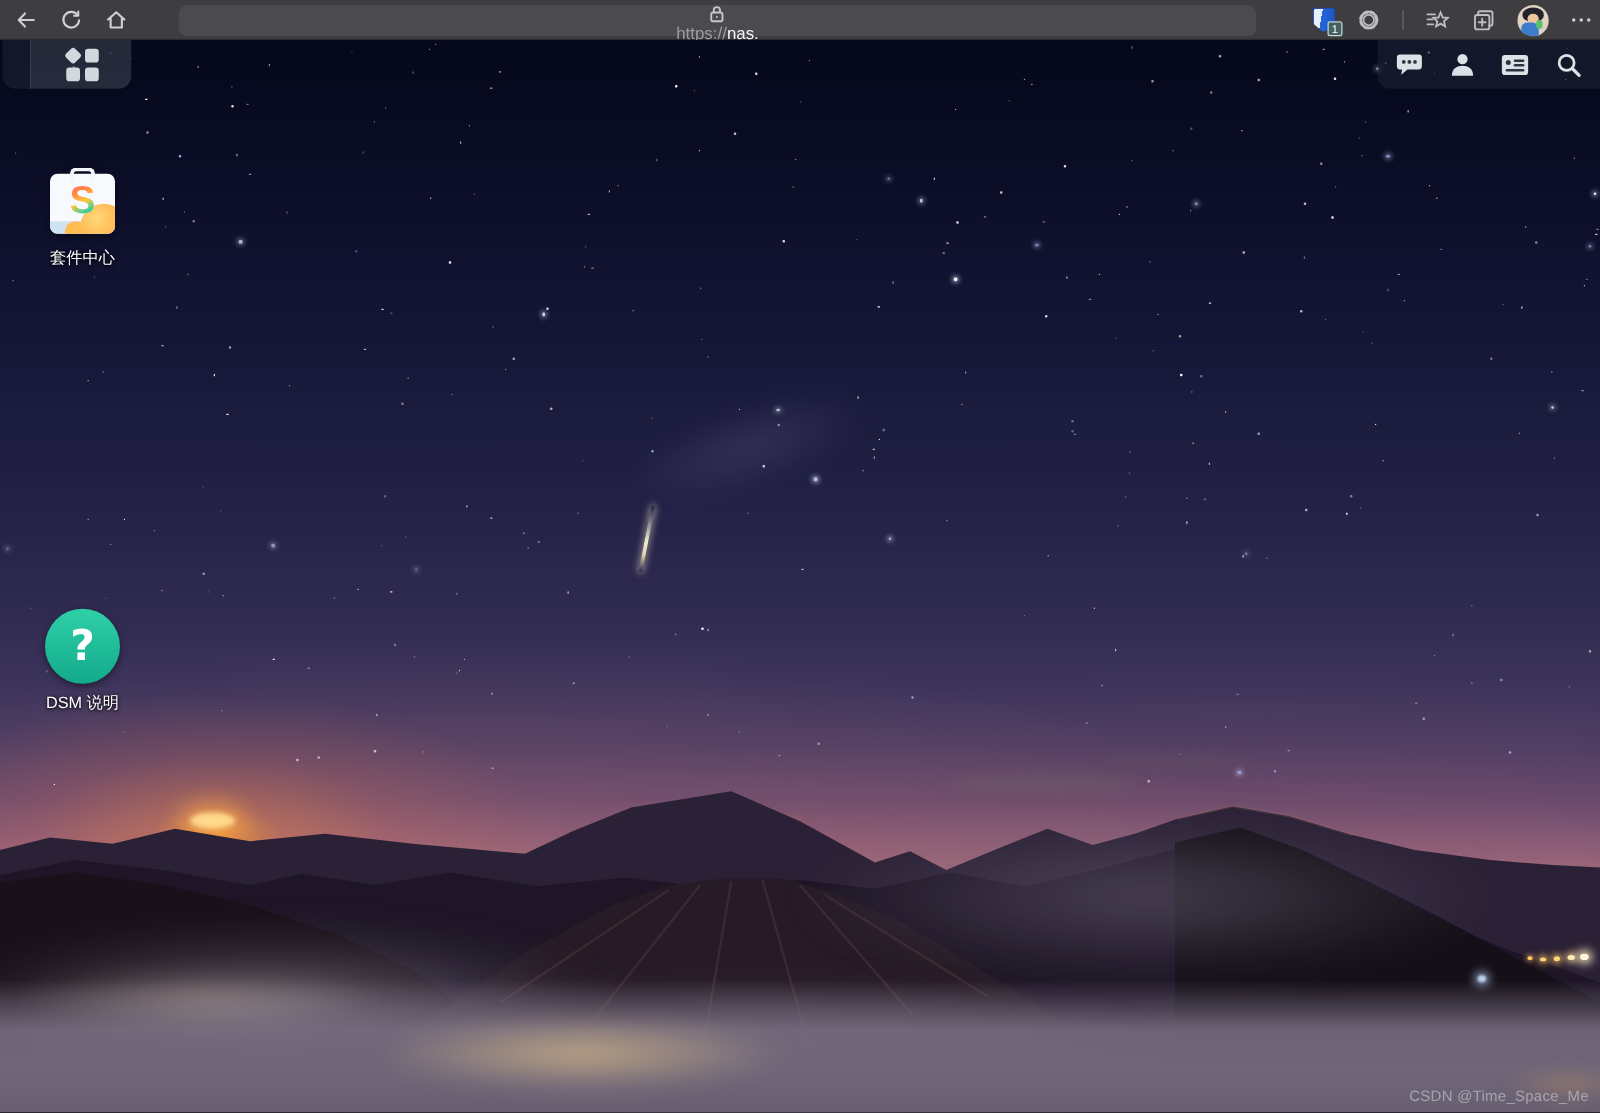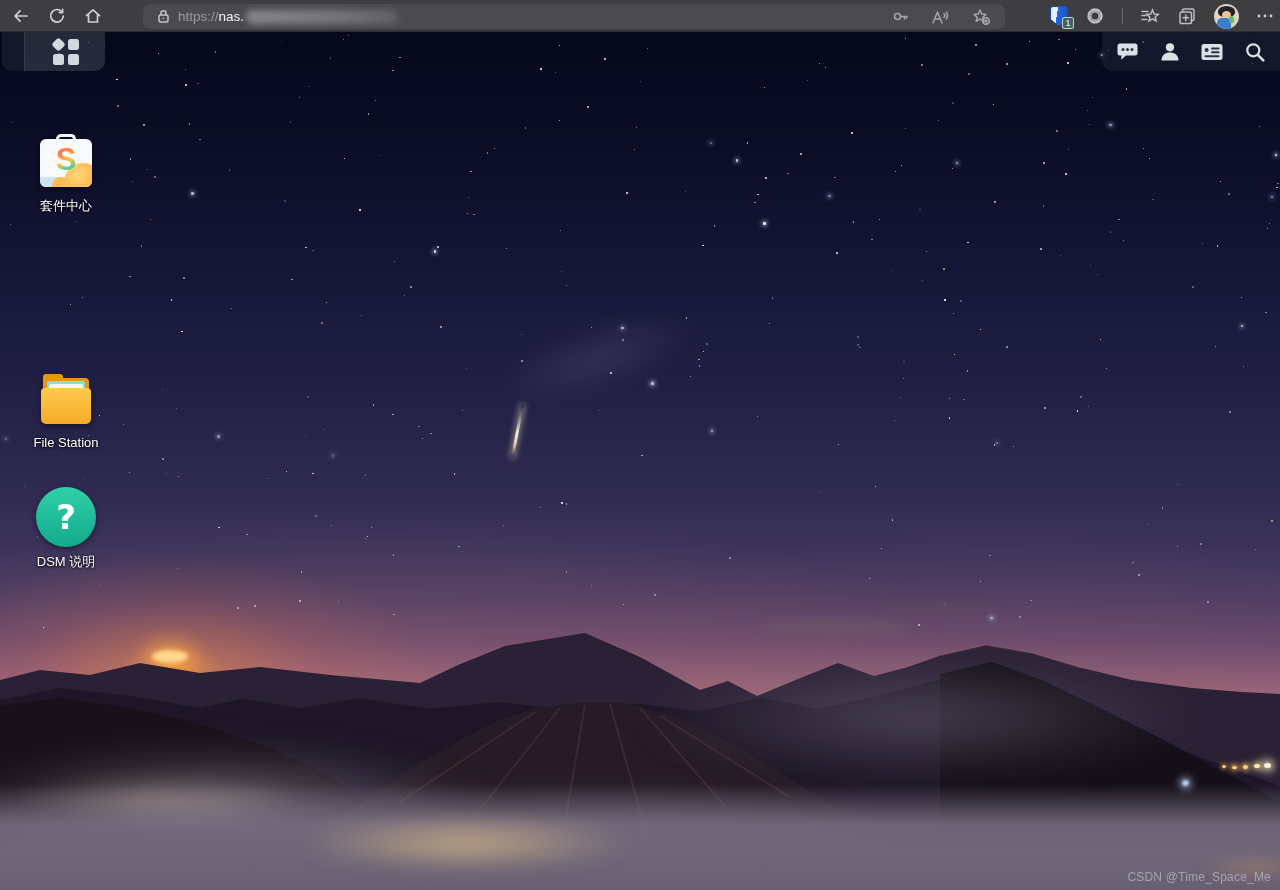--- a/index.html
+++ b/index.html
@@ -2,21 +2,21 @@
 <html><head>
 <meta charset="utf-8">
 <style>
   * { margin:0; padding:0; box-sizing:border-box; }
   html,body { width:1280px; height:890px; overflow:hidden; background:#000; font-family:"Liberation Sans", sans-serif; }
 
   
   .toolbar { position:relative; width:1280px; height:32px; background:#3e3e41; border-bottom:1px solid #2c2c2e; display:flex; align-items:center; }
   .nav-btn { width:30px; height:26px; margin-left:6px; display:flex; align-items:center; justify-content:center; border-radius:5px; cursor:pointer; flex:0 0 auto; }
   .nav-btn svg { stroke:#cfcfd4; fill:none; stroke-width:1.7; stroke-linecap:round; stroke-linejoin:round; }
-  .addr-bar { position:absolute; left:143px; top:4px; width:862px; height:25px; background:#4b4b4f; border-radius:7px; display:flex; align-items:center; padding:0 8px; }
+  .addr-bar { position:absolute; left:143px; top:4px; width:862px; height:25px; background:#4b4b4f; border-radius:7px; display:flex; align-items:center; padding:0 8px;flex-direction:column; }
   .addr-bar .lock { margin:0 8px 0 6px; display:flex; }
   .addr-bar .lock svg { stroke:#c6c6cb; fill:none; stroke-width:1.5; }
   .url { font-size:13.5px; display:flex; align-items:center; white-space:nowrap; }
   .url .scheme { color:#9b9ba1; }
   .url .host { color:#f5f5f7; }
   .url-blur { width:152px; height:14px; margin-left:2px; border-radius:8px; background:linear-gradient(90deg, rgba(205,205,210,.45), rgba(185,185,192,.38) 60%, rgba(160,160,168,.25)); filter:blur(3px); }
   .addr-trailing { margin-left:auto; display:flex; align-items:center; gap:22px; padding-right:6px; }
   .addr-trailing .tico { display:flex; align-items:center; justify-content:center; cursor:pointer; }
   .addr-trailing svg { stroke:#a5a5ab; fill:none; stroke-width:1.5; stroke-linecap:round; stroke-linejoin:round; }
   .toolbar-right { position:absolute; right:6px; top:0; height:32px; display:flex; align-items:center; gap:17px; }
@@ -591,30 +591,20 @@
           <div class="pc-circle-sm"></div>
           <div class="pc-circle-big"></div>
           <div class="pc-s">S</div>
         </div>
       <div class="pc-handle"></div>
     </div>
     <div class="label">套件中心</div>
   </div>
 
 
-  <div class="shortcut" style="top:338px;">
-    <div class="ico64">
-      <div class="fs-tab"></div>
-        <div class="fs-back"></div>
-        <div class="fs-paper1"></div>
-        <div class="fs-paper2"></div>
-        <div class="fs-front"></div>
-    </div>
-    <div class="label">File Station</div>
-  </div>
 
   <div class="shortcut" style="top:456px;">
     <div class="ico64">
       <div class="help-circle">
           <span>?</span>
         </div>
     </div>
     <div class="label">DSM 说明</div>
   </div>
 

